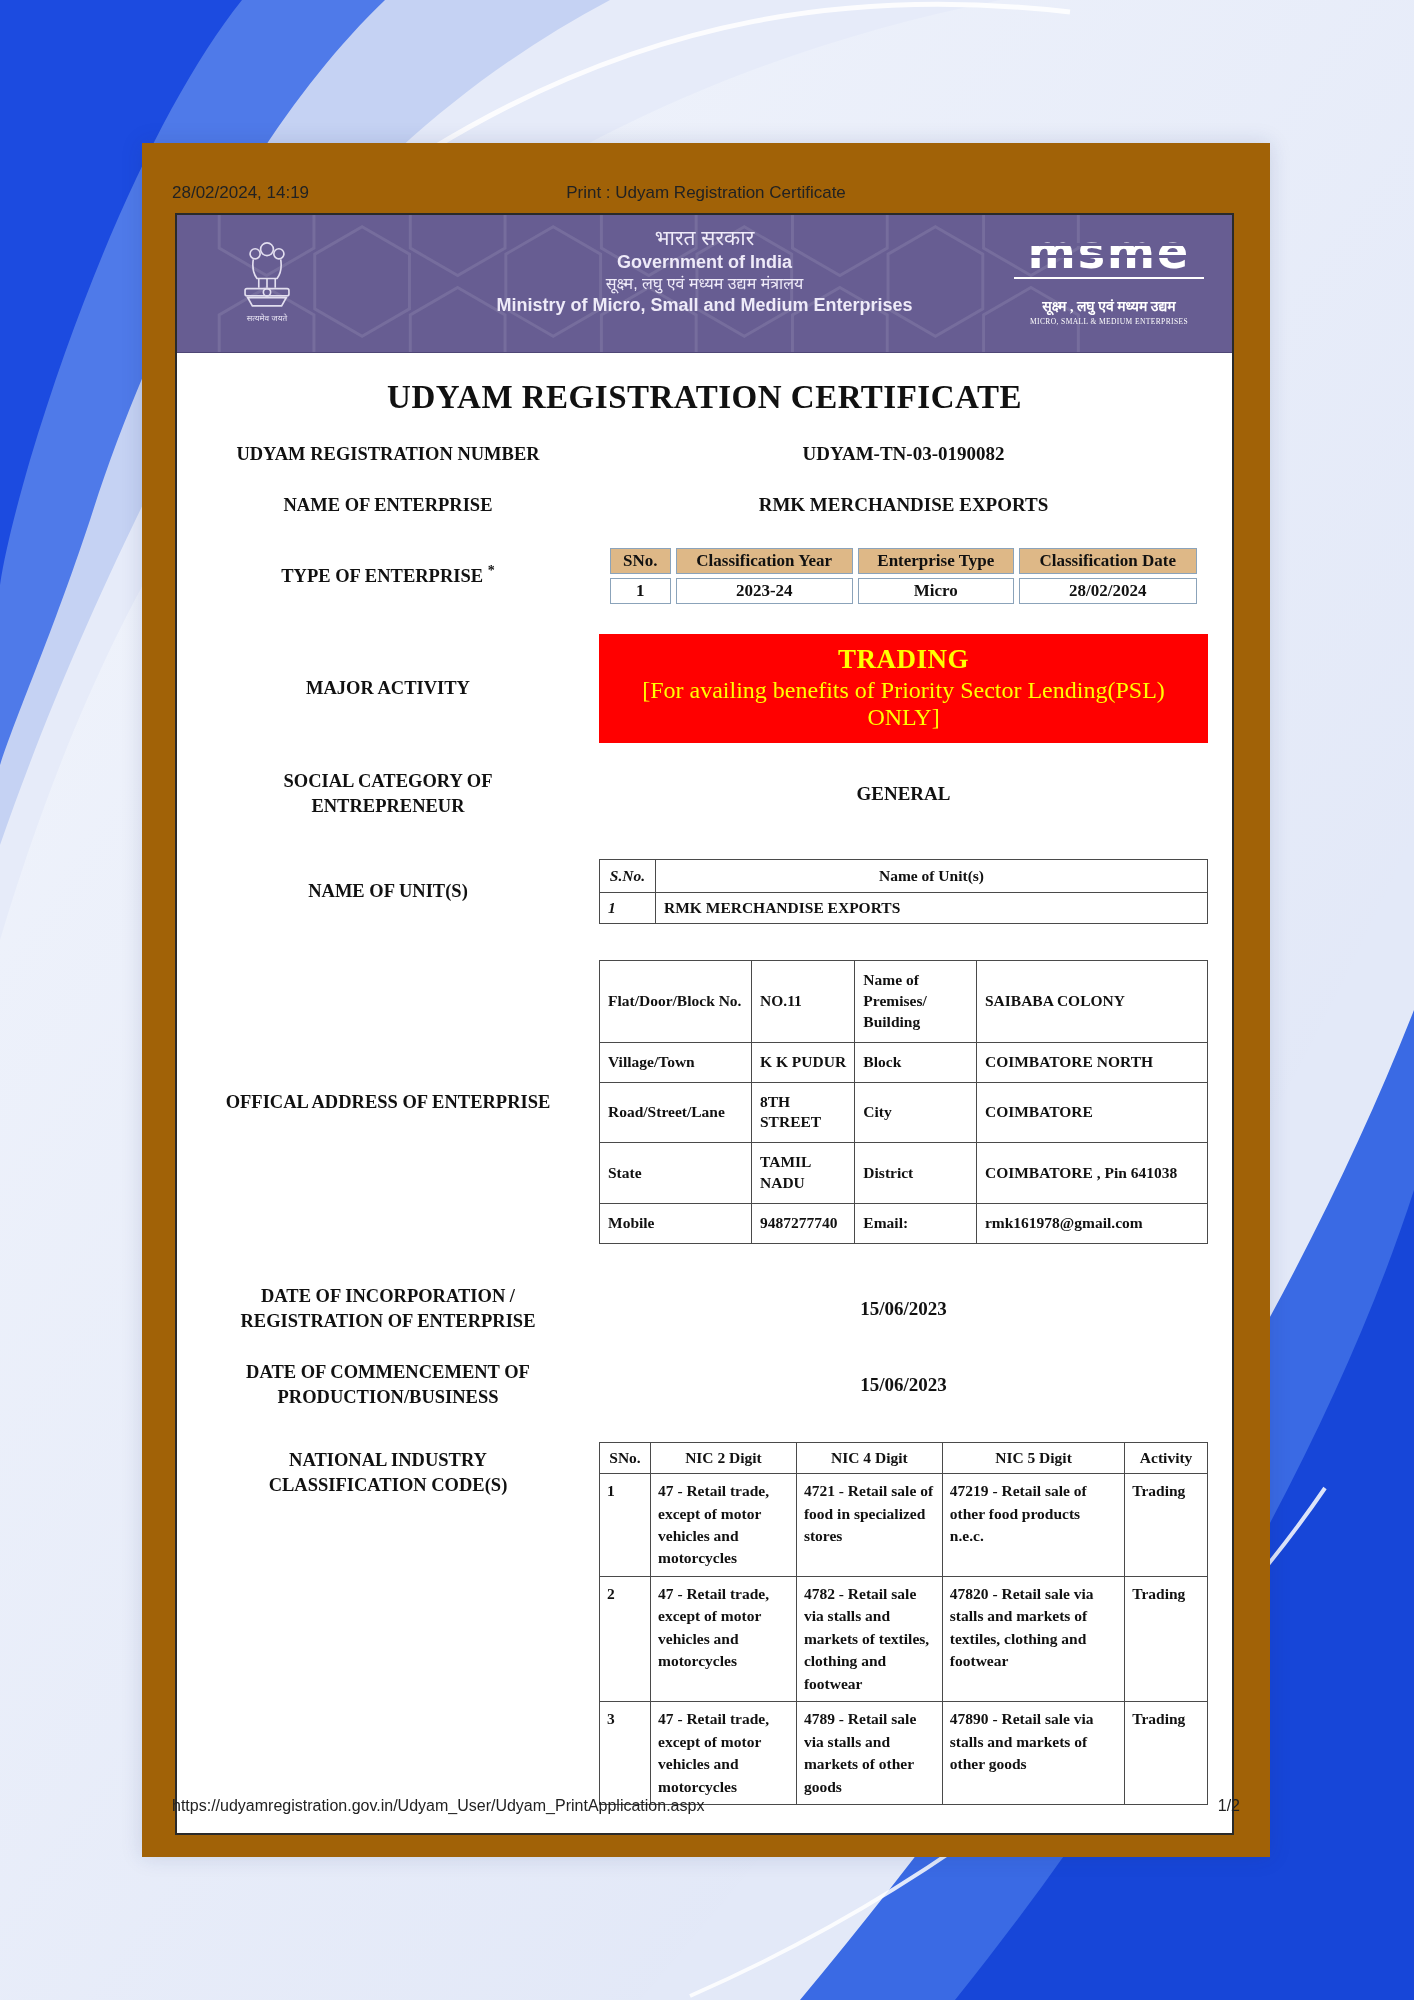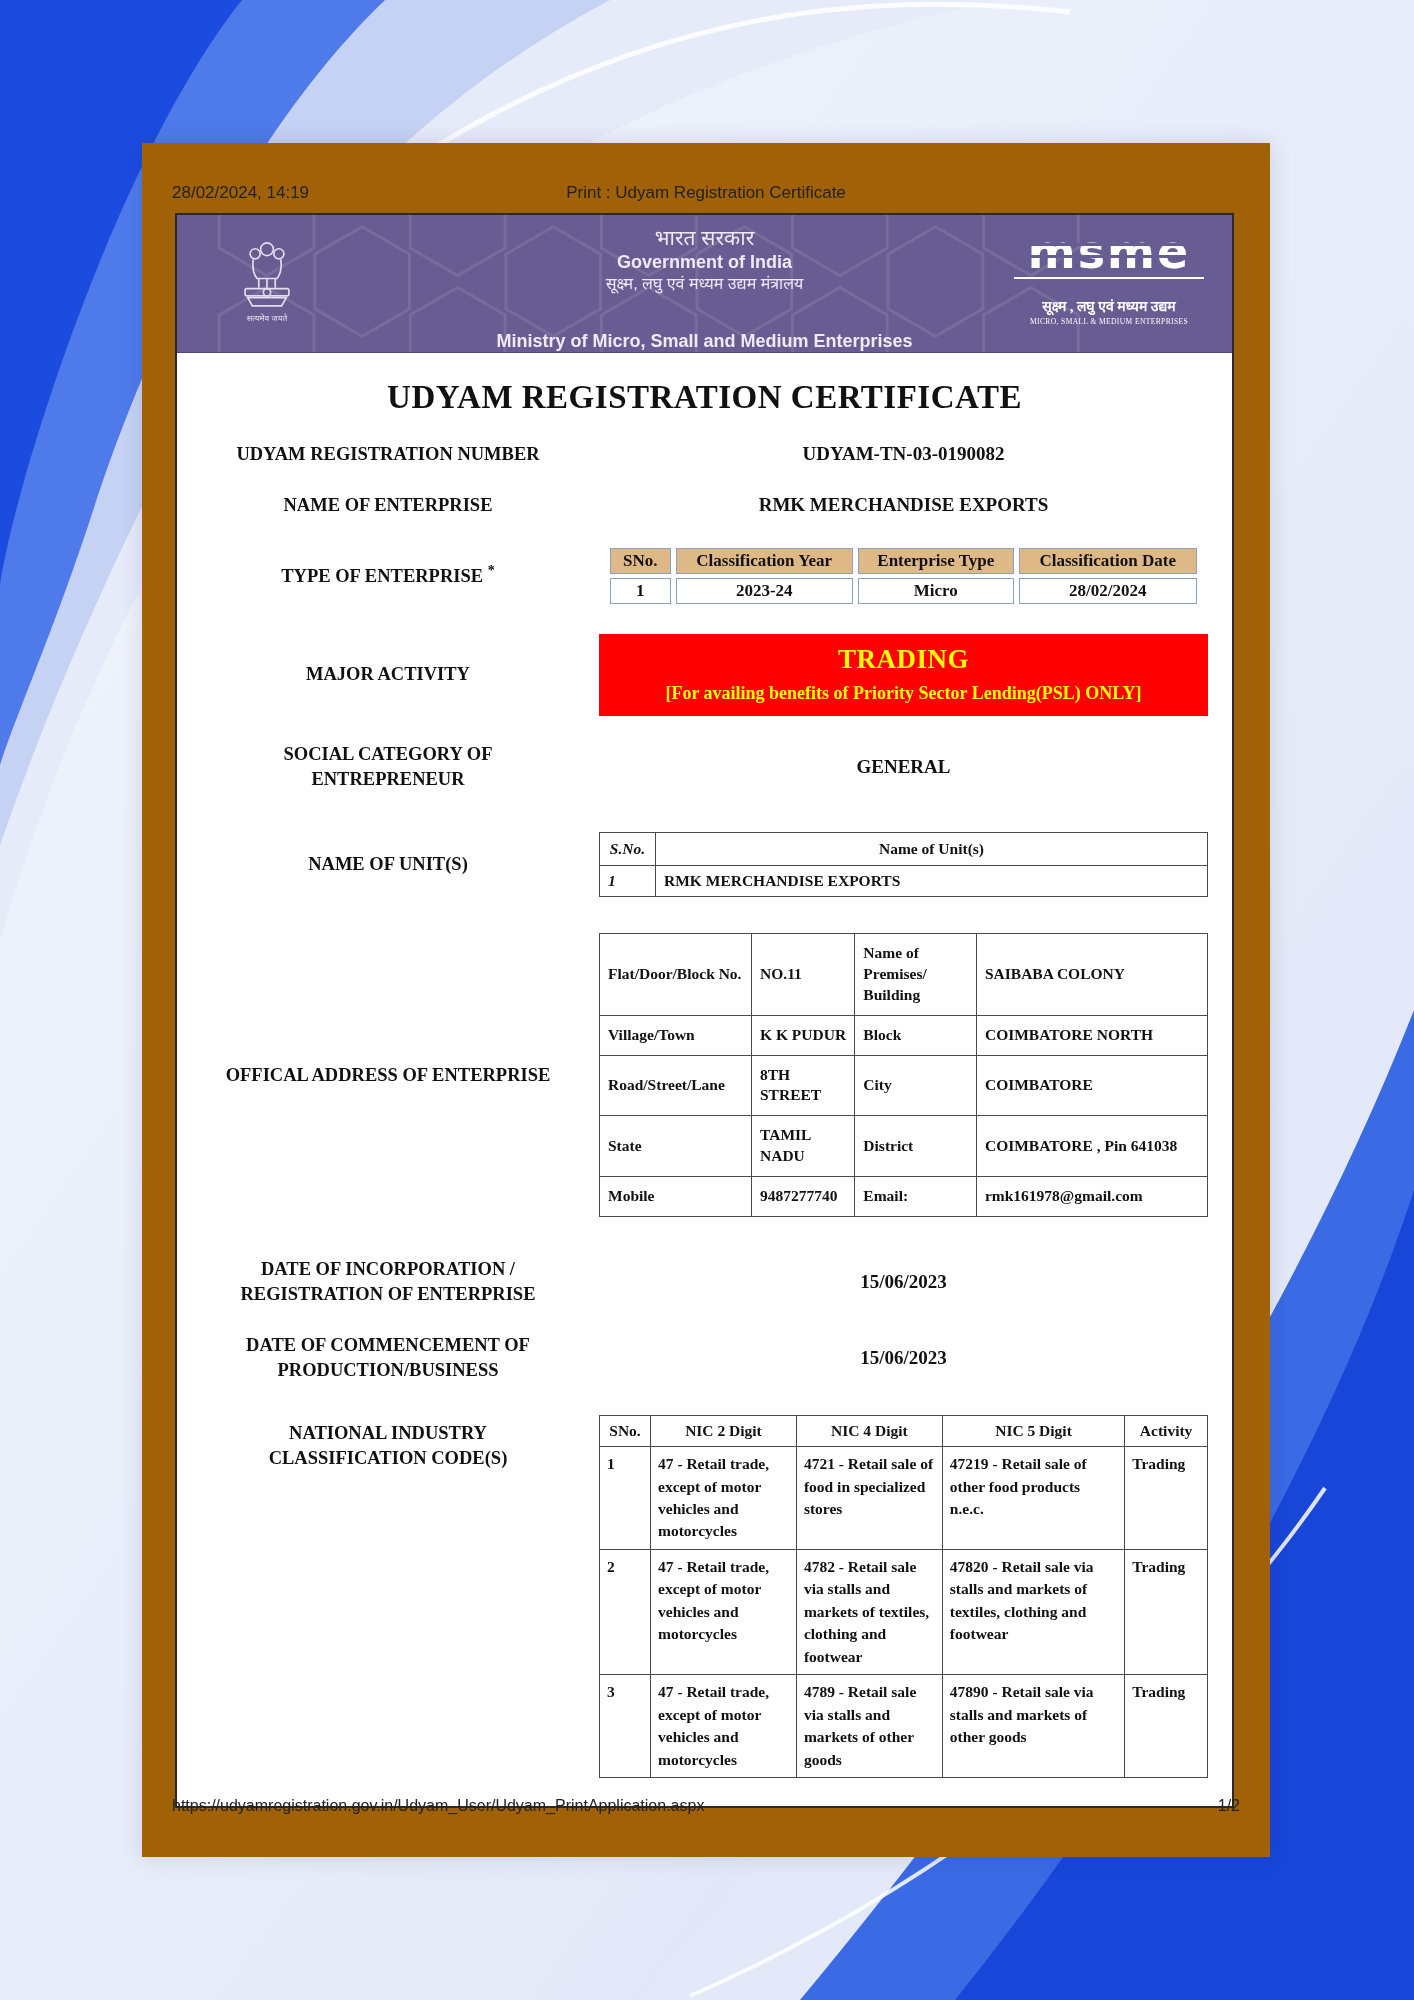--- a/index.html
+++ b/index.html
@@ -43,21 +43,21 @@
   }
   .hex-pattern { position:absolute; left:0; top:0; width:100%; height:100%; }
   .emblem { position:relative; margin-left:58px; flex:0 0 auto; z-index:2; }
   .banner-center {
     position:absolute; left:0; right:0; top:10px; text-align:center; z-index:2;
     color:#eeeaf8; line-height:1.25; font-family:"Liberation Sans", sans-serif;
   }
   .bc-hi1 { font-size:21px; }
   .bc-en1 { font-size:18px; font-weight:bold; }
   .bc-hi2 { font-size:16px; }
-  .bc-en2 { font-size:18px; font-weight:bold;margin-top:36px; }
+  .bc-en2 { font-size:18px; font-weight:bold; }
   .msme-logo {
     position:absolute; right:28px; top:16px; width:190px; text-align:center; z-index:2; color:#fff;
   }
   .msme-word {
     position:relative; font-size:46px; font-weight:900; letter-spacing:2px; line-height:.92;
     font-family:"DejaVu Sans", sans-serif; color:#ffffff;
   }
   .msme-word .stripe { position:absolute; left:0; width:100%; height:3px; background:#675d92; }
   .msme-word .s1 { top:12px; } .msme-word .s2 { top:24px; }
   .msme-hi { margin-top:4px; border-top:2px solid #fff; padding-top:17px; font-size:14px; font-weight:bold; }
@@ -87,21 +87,21 @@
     border:1px solid #8ba3ba; padding:2px 8px; text-align:center; font-weight:bold;
   }
   table.type-table th { background:#deb887; }
   table.type-table td { background:#fff; }
 
   
   .activity-banner {
     background:#ff0000; color:#ffff00; text-align:center; padding:10px 6px 12px 6px;
   }
   .activity-banner .act-main { font-size:27px; font-weight:bold; letter-spacing:.5px; }
-  .activity-banner .act-note { font-size:18px; font-weight:bold; margin-top:8px; }
+  .activity-banner .act-note { font-size:24px; font-weight:normal; margin-top:2px; }
 
   
   table.plain {
     border-collapse:collapse; width:100%; font-size:15.5px;
   }
   table.plain th, table.plain td {
     border:1px solid #4a4a4a; font-weight:bold; padding:6px 8px; vertical-align:middle;
   }
   table.plain { border:1.5px solid #333; }
 

